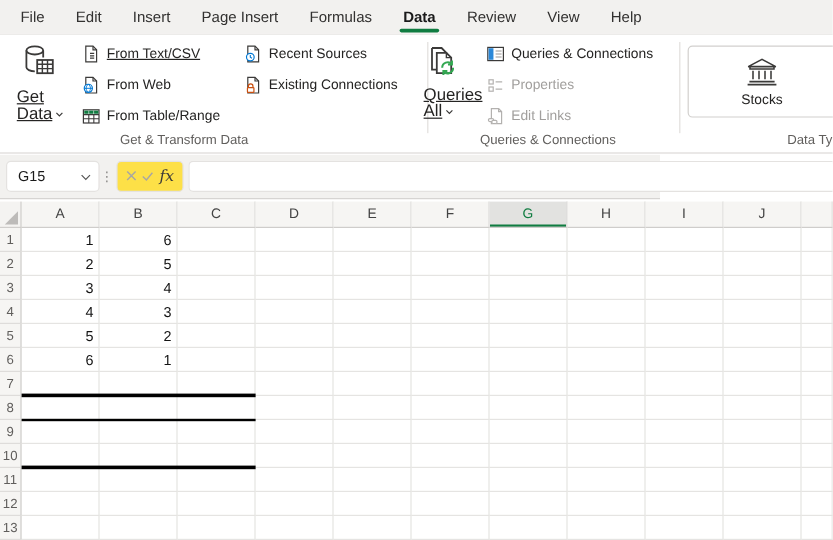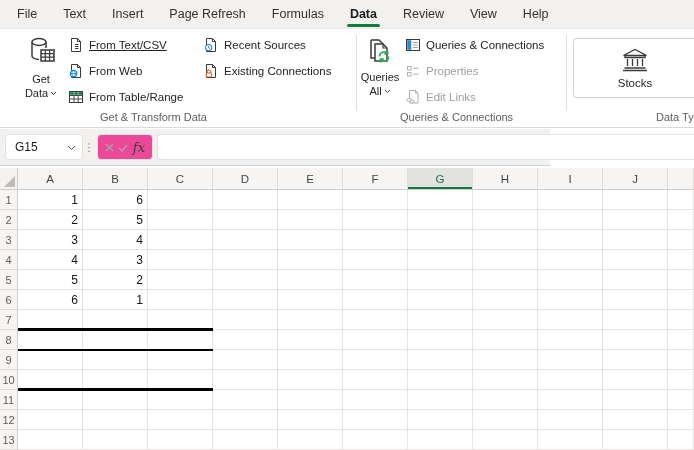--- a/index.html
+++ b/index.html
@@ -15,21 +15,21 @@
   .tab.active { font-weight:700; color:#1a1a1a; }
   .tab.active .tab-underline { position:absolute; left:10px; right:10px; bottom:1px;
     height:3px; border-radius:2px; background:#107C41; }
 
   
   .ribbon { position:absolute; left:0; top:28px; width:694px; height:100px;
     background:#fff; border-bottom:1px solid #dcdad8; border-top:1px solid #e8e6e4; }
   .rdivider { position:absolute; top:6px; width:1px; height:76px; background:#e1dfdd; }
   .grouplabel { position:absolute; top:82px; font-size:11px; color:#605e5c; white-space:nowrap; }
 
-  .bigbtn { position:absolute; top:4px; width:54px; text-align:center; font-size:11px; color:#252423; }
+  .bigbtn { position:absolute; top:4px; width:54px; text-align:left; font-size:14px; color:#252423;text-decoration:underline; }
   .bigbtn .bicon { display:block; margin:2px auto 2px; }
   .bigbtn .bl { line-height:13px; white-space:nowrap; }
   .chev { display:inline-block; vertical-align:1px; margin-left:2px; }
 
   .smallbtn { position:absolute; display:flex; align-items:center; gap:5px;
     font-size:11.5px; color:#252423; white-space:nowrap; height:20px; }
   .smallbtn.disabled { color:#a19f9d; }
   .smallbtn .sicon { display:flex; width:16px; height:16px; }
 
   .gallery { position:absolute; left:573px; top:9px; width:290px; height:60px;
@@ -40,21 +40,21 @@
   
   .fbar { position:absolute; left:0; top:129px; width:550px; height:37px;
     background:#f2f1ef; border-bottom:1px solid #d6d4d2; }
   .namebox { position:absolute; left:5px; top:5px; width:78px; height:26px;
     background:#fff; border:1px solid #e4e2e0; border-radius:4px;
     display:flex; align-items:center; padding:0 6px 0 9px; font-size:12px; color:#1a1a1a; }
   .namebox .nbval { flex:1; }
   .nbdots { position:absolute; left:85px; top:7px; width:8px; height:22px;
     display:flex; align-items:center; justify-content:center; color:#8a8886; font-size:11px; letter-spacing:0; }
   .fxbox { position:absolute; left:97px; top:5px; width:56px; height:26px;
-    background:#ec4899; border:1px solid #e4e2e0; border-radius:4px;
+    background:#fde047; border:1px solid #e4e2e0; border-radius:4px;
     display:flex; align-items:center; justify-content:space-between; padding:0 7px; }
   .fxlabel { font-family:"DejaVu Serif", serif; font-style:italic; font-size:13px; color:#3b3a39; }
   .finput { position:absolute; left:157px; top:5px; width:537px; height:26px;
     background:#fff; border:1px solid #e4e2e0; border-radius:4px 0 0 4px; border-right:none; }
 
   
   .grid { position:absolute; left:0; top:168px; width:694px; height:282px;
     display:grid; grid-template-columns:18px repeat(10,65px) 26px;
     grid-template-rows:22px repeat(13,20px); background:#fff; }
   .corner { background:#f4f3f1; border-right:1px solid #cfcdcb; border-bottom:1px solid #cfcdcb; position:relative; }
@@ -69,23 +69,23 @@
     font-size:12px; color:#141414; display:flex; align-items:center; justify-content:flex-end; padding-right:4px; }
   .cellborder { position:absolute; background:#000; z-index:3; }
 </style>
 </head>
 <body>
 
 <div class="app">
 
   <div class="tabstrip">
     <div class="tab">File</div>
-    <div class="tab">Text</div>
+    <div class="tab">Edit</div>
     <div class="tab">Insert</div>
-    <div class="tab">Page Refresh</div>
+    <div class="tab">Page Insert</div>
     <div class="tab">Formulas</div>
     <div class="tab active">
         <span>Data</span>
         <span class="tab-underline"></span>
       </div>
     <div class="tab">Review</div>
     <div class="tab">View</div>
     <div class="tab">Help</div>
   </div>
 

